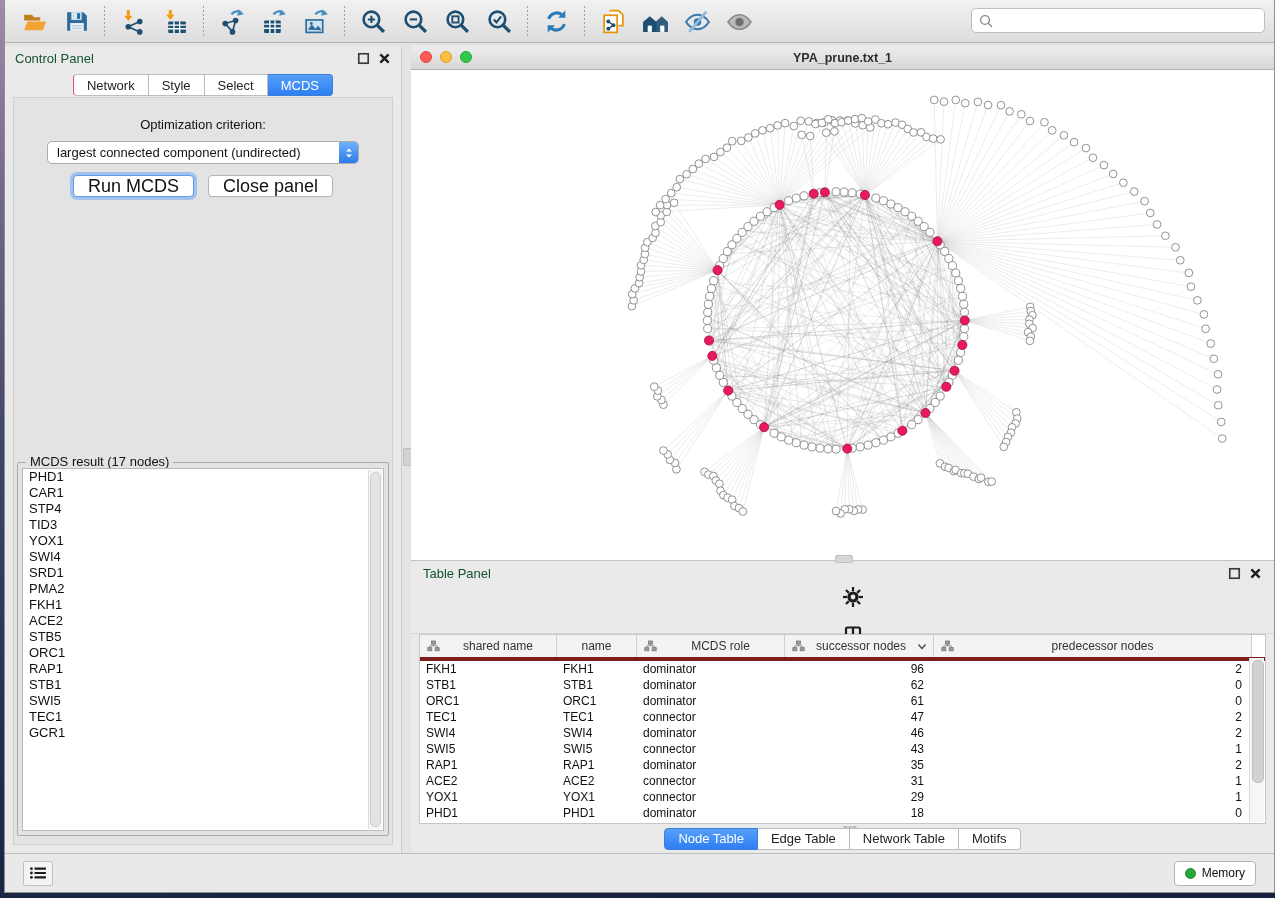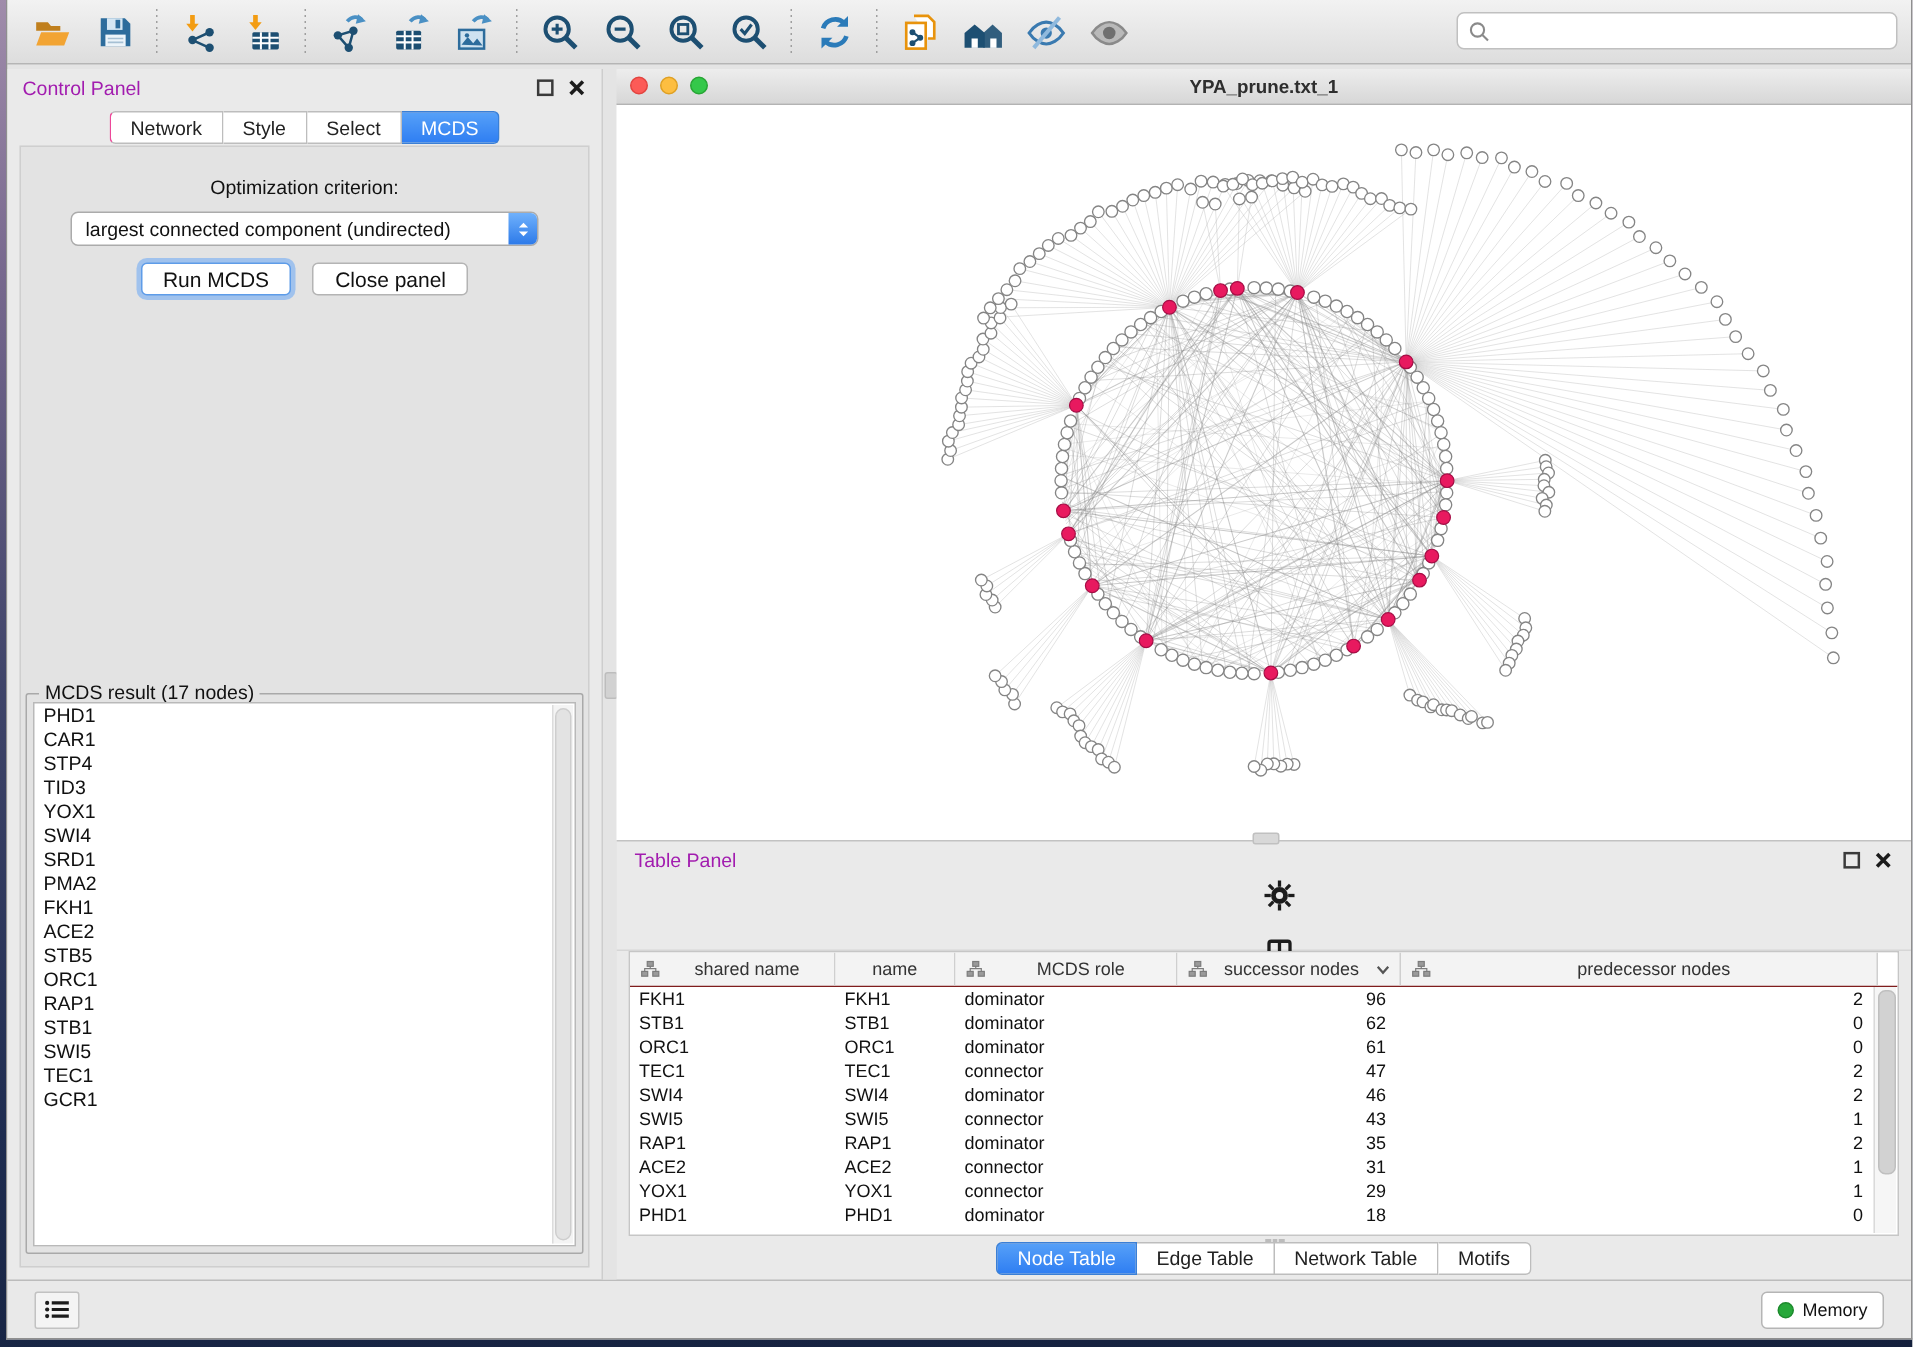--- a/index.html
+++ b/index.html
@@ -15,36 +15,36 @@
   .search-wrap{position:absolute;right:9px;top:8px;width:294px;height:25px;background:#ffffff;border:1px solid #c0c0c0;border-radius:5px;display:flex;align-items:center;box-sizing:border-box;}
   .search-wrap svg{width:14px;height:14px;margin:0 5px 0 7px;flex:0 0 auto;}
   .search-wrap input{border:none;outline:none;flex:1;font-size:13px;font-family:"Liberation Sans",sans-serif;background:transparent;height:20px;}
 
   
   .content{flex:1;display:flex;padding-top:3px;min-height:0;background:#e4e4e4;}
 
   
   .control-panel{width:396px;flex:0 0 396px;background:#eaeaea;display:flex;flex-direction:column;border-right:1px solid #cdcdcd;min-height:0;}
   .cp-header{height:25px;display:flex;align-items:center;padding:0 10px;}
-  .panel-title{font-size:13px;color:#a21caf;}
+  .panel-title{font-size:13px;color:#14532d;}
   .panel-icons{margin-left:auto;display:flex;align-items:center;gap:8px;}
   .panel-icons .pi{width:13px;height:13px;display:flex;align-items:center;justify-content:center;}
   .cp-tabs{height:23px;display:flex;justify-content:center;margin-top:3px;}
   .seg{display:flex;}
   .seg-btn{font-size:13px;padding:2px 13px;background:#ffffff;border:1px solid #bdbdbd;border-left:none;color:#222;height:22px;box-sizing:border-box;display:flex;align-items:center;}
   .seg-btn:first-child{border-left:1px solid #ec4899;border-radius:4px 0 0 4px;}
   .seg-btn:last-child{border-radius:0 4px 4px 0;}
   .seg-btn.active{background:linear-gradient(#56a0f8,#2f7ef2);color:#fff;border-color:#3a7fd6;}
   .cp-body{flex:1;margin:0 8px 8px 8px;border:1px solid #cfcfcf;background:#e3e3e3;position:relative;min-height:0;}
   .criterion-label{text-align:center;font-size:13px;color:#111;margin-top:19px;}
   .dropdown{width:312px;height:23px;margin:9px auto 0 auto;background:#fff;border:1px solid #ababab;border-radius:5px;display:flex;align-items:center;box-sizing:border-box;position:relative;}
   .dropdown .dd-text{font-size:13px;color:#111;padding-left:9px;flex:1;white-space:nowrap;}
   .dd-spin{width:19px;height:21px;border-radius:0 4px 4px 0;background:linear-gradient(#6fb1fc,#2d7ae9);display:flex;align-items:center;justify-content:center;margin-right:0;}
   .btn-row{display:flex;justify-content:center;gap:14px;margin-top:11px;}
-  .mac-btn{font-family:"Liberation Sans",sans-serif;font-size:14px;color:#111;background:#ffffff;border:1px solid #b4b4b4;border-radius:4px;height:22px;padding:0 14px;}
+  .mac-btn{font-family:"Liberation Sans",sans-serif;font-size:18px;color:#111;background:#ffffff;border:1px solid #b4b4b4;border-radius:4px;height:22px;padding:0 14px;}
   .mac-btn.focused{border:1px solid #5e9ce8;box-shadow:0 0 0 3px rgba(106,168,245,.55);}
   .group-box{position:absolute;left:3px;right:3px;bottom:8px;height:372px;border:1px solid #a9a9a9;border-radius:2px;padding-left:25px;}
   .group-legend{position:absolute;top:-9px;left:8px;background:#e3e3e3;padding:0 4px;font-size:13px;color:#111;}
   .mcds-list{position:absolute;left:4px;right:4px;top:5px;bottom:4px;background:#ffffff;border:1px solid #b9b9b9;overflow:hidden;}
   .mcds-item{font-size:13px;line-height:16px;padding-left:6px;color:#101010;}
   .list-scroll{position:absolute;top:1px;bottom:1px;right:1px;width:13px;background:#f4f4f4;border-left:1px solid #dcdcdc;}
   .list-thumb{position:absolute;left:1px;right:1px;top:2px;bottom:2px;background:#e3e3e3;border:1px solid #cecece;border-radius:6px;}
 
   
   .v-split{width:9px;flex:0 0 9px;background:#e4e4e4;position:relative;}
@@ -65,21 +65,21 @@
   .h-handle{position:absolute;bottom:-3px;left:50%;margin-left:-8px;width:16px;height:6px;background:#d8d8d8;border:1px solid #c0c0c0;border-radius:2px;z-index:5;}
 
   
   .table-panel{height:292px;flex:0 0 292px;background:#eaeaea;display:flex;flex-direction:column;border-top:1px solid #c2c2c2;}
   .tp-header{height:25px;display:flex;align-items:center;padding:0 12px;}
   .tp-toolbar{height:47px;display:flex;align-items:center;gap:17px;padding-left:21px;border-bottom:1px solid #d6d6d6;flex-direction:column;}
   .tp-tool{width:26px;height:26px;background:transparent;border:none;padding:0;display:flex;align-items:center;justify-content:center;}
   .tp-tool svg{width:22px;height:22px;}
   .fx-label{font-family:"Liberation Serif",serif;font-style:italic;font-size:19px;color:#a3a3a3;}
   .tp-table{flex:1;margin:0 8px;background:#ffffff;border:1px solid #c6c6c6;position:relative;overflow:hidden;min-height:0;}
-  .tp-thead{display:flex;height:22px;border-bottom:1px solid #7f1d1d;background:#f3f3f3;}
+  .tp-thead{display:flex;height:22px;border-bottom:4px solid #7f1d1d;background:#f3f3f3;}
   .th-cell{box-sizing:border-box;border-right:1px solid #cfcfcf;display:flex;align-items:center;font-size:12px;color:#333;position:relative;background:#f3f3f3;}
   .th-cell .th-icon{margin-left:7px;flex:0 0 auto;}
   .th-cell .th-label{flex:1;text-align:center;white-space:nowrap;overflow:hidden;}
   .th-cell .th-sort{margin-right:6px;flex:0 0 auto;}
   .th-filler{flex:1;background:#fff;border:none;}
   .tp-row{display:flex;height:16px;align-items:center;}
   .td-cell{box-sizing:border-box;font-size:12px;color:#111;white-space:nowrap;overflow:hidden;}
   .td-cell.left{padding-left:6px;text-align:left;}
   .td-cell.right{padding-right:10px;text-align:right;}
   .tp-scroll{position:absolute;top:23px;bottom:1px;right:1px;width:14px;background:#f6f6f6;border-left:1px solid #dadada;}

